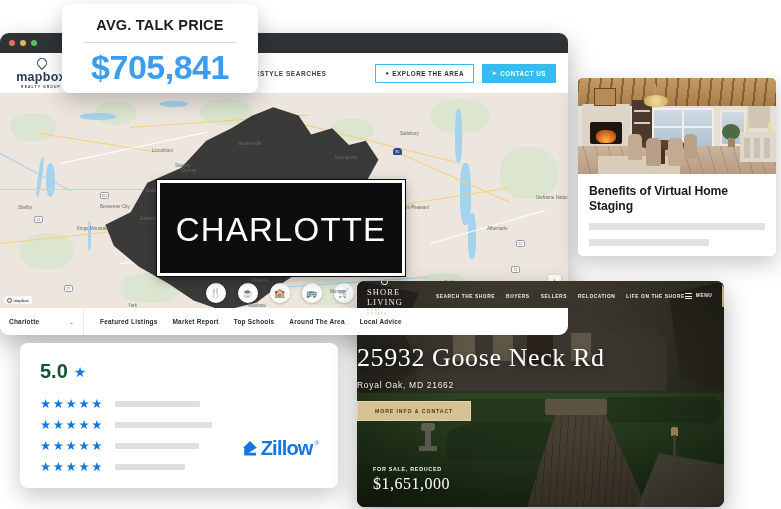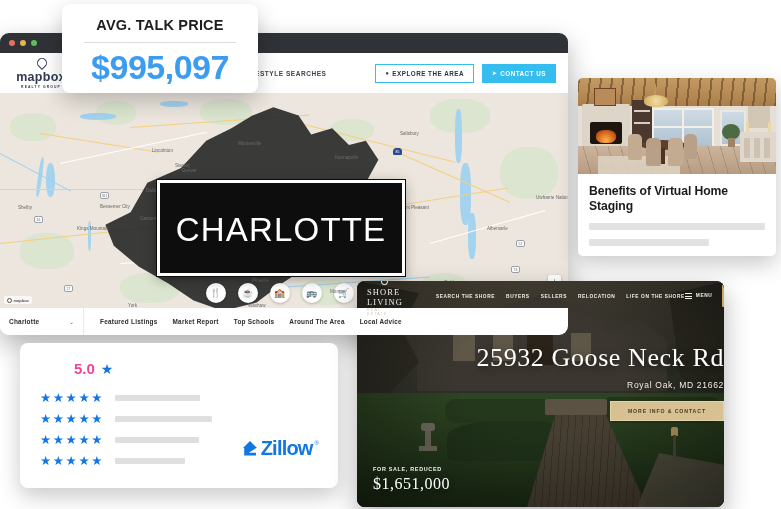--- a/index.html
+++ b/index.html
@@ -196,21 +196,21 @@
   
   .zillow-card {
     position: absolute; left: 20px; top: 343px; width: 318px; height: 145px;
     background: #fff; border-radius: 8px;
     box-shadow: 0 8px 22px rgba(0,0,0,.22);
     padding: 17px 20px 0;
   }
   .z-head { display: flex; align-items: center; justify-content: space-between; }
   .z-title { font-size: 14.2px; font-weight: 700; color: #161616; letter-spacing: -.2px; }
   .z-score { display: flex; align-items: center; gap: 6px; }
-  .z-num { font-size: 15px; font-weight: 700; color: #ec4899; margin-left: 34px; }
+  .z-num { font-size: 20px; font-weight: 700; color: #14532d; }
   .z-star { color: #1277e1; font-size: 14px; }
   .z-rows { margin-top: 13px; }
   .z-row { display: flex; align-items: center; gap: 11px; margin-bottom: 6px; }
   .z-stars { color: #1277e1; font-size: 12.5px; letter-spacing: 1.6px; white-space: nowrap; }
   .z-bar { height: 6px; background: #dfdfdf; border-radius: 1px; }
   .zillow-logo {
     position: absolute; right: 19px; bottom: 28px; display: flex;
     align-items: center; gap: 2px;
   }
   .z-mark {
@@ -257,21 +257,21 @@
   .sh-right { margin-left: auto; display: flex; align-items: center; gap: 10px; }
   .sh-menu { display: flex; align-items: center; gap: 4px; font-size: 4.8px; color: #efece4; letter-spacing: .6px; font-weight: 700; }
   .burger { display: flex; flex-direction: column; gap: 1.4px; }
   .burger span { display: block; width: 7px; height: .9px; background: #efece4; }
   .sh-cta {
     background: #c9ab70; color: #3a2f18; font-size: 5px; font-weight: 700;
     letter-spacing: .7px; padding: 5px 11px; border-radius: 1px;
   }
   .shore-hero {
     position: absolute; left: 0; top: 62px; width: 100%;
-    display: flex; flex-direction: column; align-items: flex-end; z-index: 6;
+    display: flex; flex-direction: column; align-items: flex-start; z-index: 6;
   }
   .sh-address {
     font-size: 26px; color: #ffffff; font-family: "Liberation Serif", serif;
     letter-spacing: .6px; text-shadow: 0 2px 7px rgba(0,0,0,.6);
   }
   .sh-city {
     font-size: 8.5px; color: #f2efe8; letter-spacing: .7px; margin-top: 7px;
     font-weight: 400; text-shadow: 0 1px 4px rgba(0,0,0,.6);
   }
   .sh-infobtn {
@@ -434,21 +434,21 @@
         <div class="subnav-item">Top Schools</div>
         <div class="subnav-item">Around The Area</div>
         <div class="subnav-item">Local Advice</div>
       </div>
     </div>
   </div>
 
   <div class="price-card">
     <div class="price-title">AVG. TALK PRICE</div>
     <div class="price-rule"></div>
-    <div class="price-value">$995,097</div>
+    <div class="price-value">$705,841</div>
   </div>
 
   <div class="blog-card">
     <div class="blog-photo">
 
       <div class="bp" style="left:0;top:0;width:100%;height:30px;background:linear-gradient(180deg,#c49a63,#a87c48);"></div>
       <div class="bp" style="left:0;top:0;width:100%;height:30px;background:repeating-linear-gradient(96deg,rgba(90,60,30,.55) 0 2px,transparent 2px 11px);"></div>
 
       <div class="bp" style="left:0;top:28px;width:100%;height:42px;background:#e6dfd6;"></div>
 

